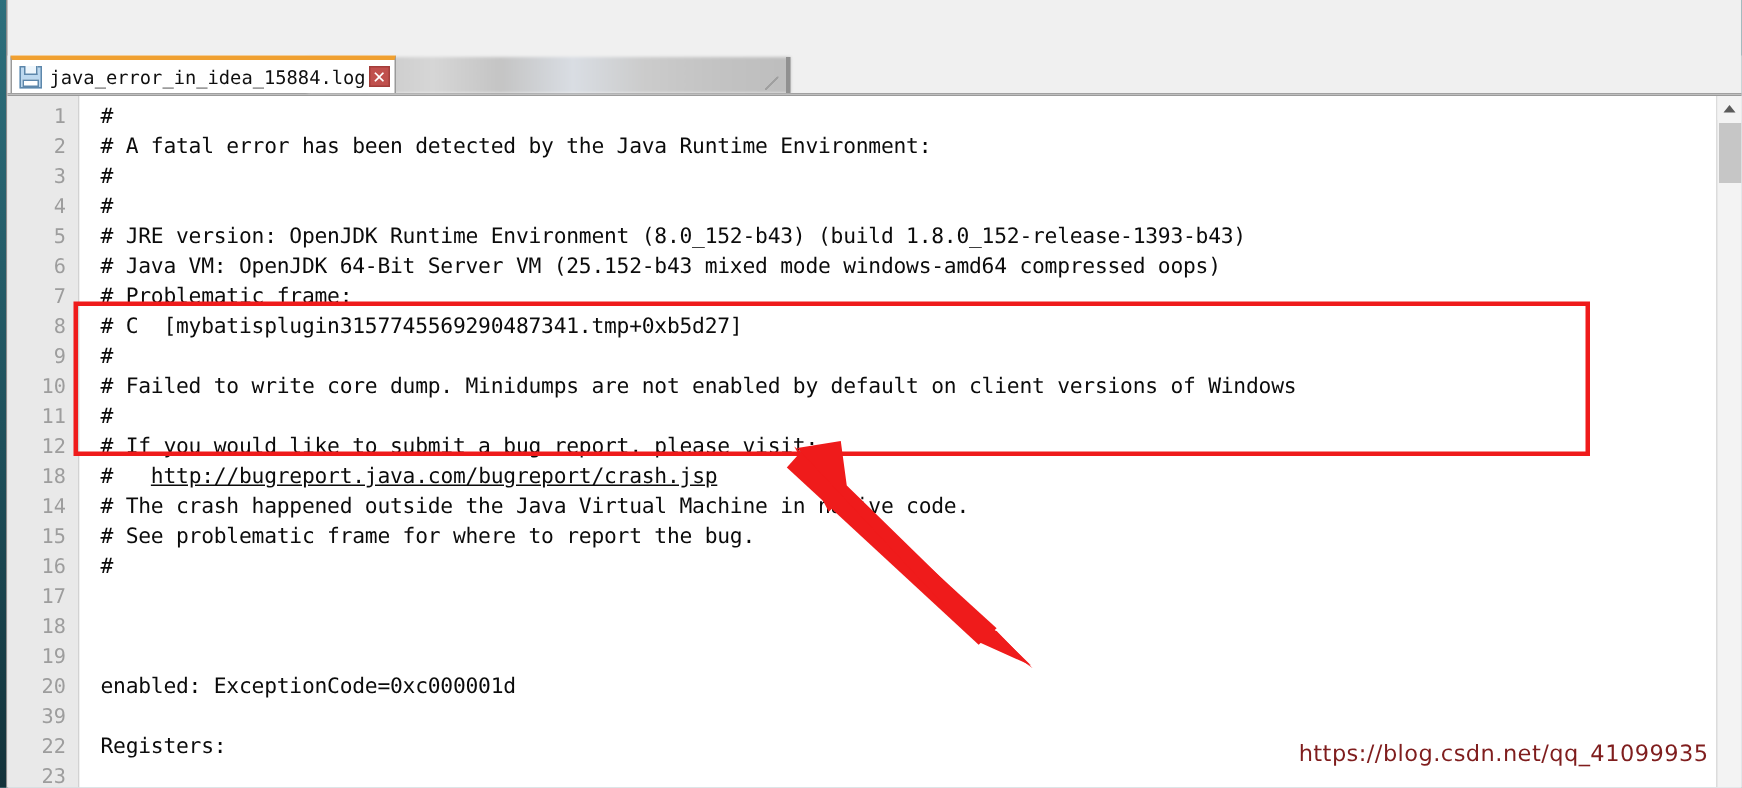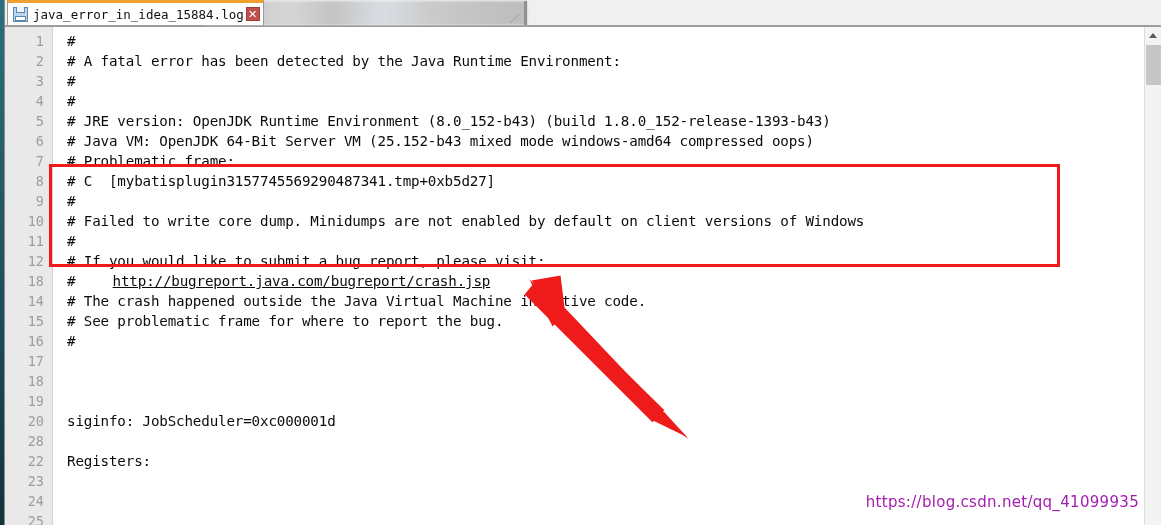--- a/index.html
+++ b/index.html
@@ -28,20 +28,21 @@
     display: flex; flex-direction: column;
   }
 
   
   #tab-bar {
     position: relative;
     height: 26px;
     background: #f0f0f0;
     flex: 0 0 26px;
     border-bottom: 1px solid #a0a0a0;
+    margin-top: 37px;
   }
   #tab-active {
     position: absolute; left: 2px; top: 0px;
     height: 25px;
     display: flex; align-items: center;
     padding: 0 3px 0 5px;
     background: #ffffff;
     border: 1px solid #9a9a9a;
     border-top: 3px solid #f0a030;
     border-bottom: none;
@@ -157,21 +158,20 @@
     height: 20px; line-height: 20px;
     font-family: "DejaVu Sans Mono", "Liberation Mono", monospace;
     font-size: 14.2px;
     color: #0b0b0b;
     white-space: pre;
     letter-spacing: -0.15px;
   }
   .codeline .link {
     text-decoration: underline;
     color: #0b0b0b;
-    margin-left: 12px;
   }
 
   
   #vscroll {
     position: absolute; right: 0; top: 0;
     width: 17px; height: 100%;
     background: #f3f3f3;
     border-left: 1px solid #dcdcdc;
     z-index: 6;
   }
@@ -212,21 +212,21 @@
     pointer-events: none;
     z-index: 9;
   }
 
   
   #watermark {
     position: absolute;
     right: 22px; bottom: 14px;
     font-family: "DejaVu Sans", sans-serif;
     font-size: 15px;
-    color: #a21caf;
+    color: #7f1d1d;
     letter-spacing: .3px;
     white-space: nowrap;
     z-index: 7;
     pointer-events: none;
   }
 </style>
 </head>
 <body>
 
 <div id="desktop-strip"></div>
@@ -267,21 +267,21 @@
       <div class="lineno">11</div>
       <div class="lineno">12</div>
       <div class="lineno">18</div>
       <div class="lineno">14</div>
       <div class="lineno">15</div>
       <div class="lineno">16</div>
       <div class="lineno">17</div>
       <div class="lineno">18</div>
       <div class="lineno">19</div>
       <div class="lineno">20</div>
-      <div class="lineno">28</div>
+      <div class="lineno">39</div>
       <div class="lineno">22</div>
       <div class="lineno">23</div>
       <div class="lineno">24</div>
       <div class="lineno">25</div>
     </div>
 
     <div id="code-pane">
       <div class="codeline">#</div>
       <div class="codeline"># A fatal error has been detected by the Java Runtime Environment:</div>
       <div class="codeline">#</div>
@@ -294,21 +294,21 @@
       <div class="codeline"># Failed to write core dump. Minidumps are not enabled by default on client versions of Windows</div>
       <div class="codeline">#</div>
       <div class="codeline"># If you would like to submit a bug report, please visit:</div>
       <div class="codeline"><span>#   </span><span class="link">http://bugreport.java.com/bugreport/crash.jsp</span></div>
       <div class="codeline"># The crash happened outside the Java Virtual Machine in native code.</div>
       <div class="codeline"># See problematic frame for where to report the bug.</div>
       <div class="codeline">#</div>
       <div class="codeline"></div>
       <div class="codeline"></div>
       <div class="codeline"></div>
-      <div class="codeline">siginfo: JobScheduler=0xc000001d</div>
+      <div class="codeline">enabled: ExceptionCode=0xc000001d</div>
       <div class="codeline"></div>
       <div class="codeline">Registers:</div>
     </div>
 
     <div id="anno-box"></div>
 
     <svg id="anno-arrow" viewBox="0 0 1157 499" preserveAspectRatio="none">
       <g>
         <polygon points="525,253 562,285 548,300" fill="#ef1b1b"></polygon>
         <polygon points="530,256 660,384 648,396 520,268" fill="#ef1b1b"></polygon>

